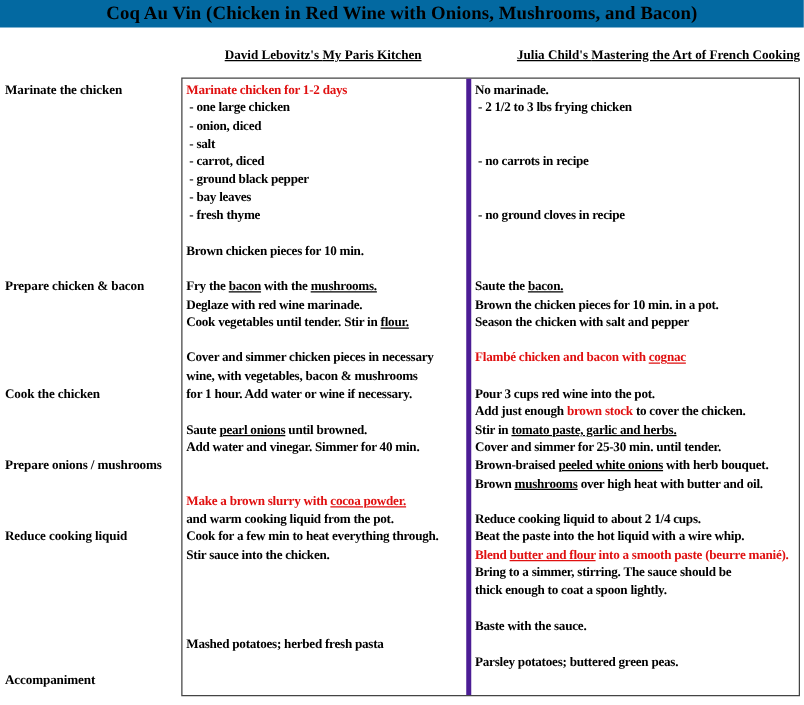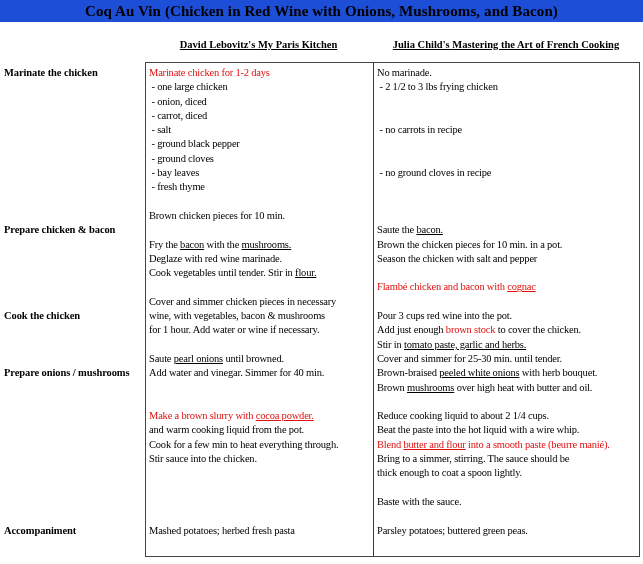--- a/index.html
+++ b/index.html
@@ -4,38 +4,38 @@
 <style>
   html,body{margin:0;padding:0;}
   body{
     width:643px;height:564px;position:relative;overflow:hidden;
     background:#ffffff;
     font-family:"Liberation Serif", serif;
     color:#000;
   }
   .titlebar{
     position:absolute;left:0;top:0;width:643px;height:22px;
-    background:#1d4ed8;
+    background:#0369a1;
     text-align:center;font-weight:bold;font-size:15px;line-height:22px;
     letter-spacing:0.1px;
   }
   .hdr{
     position:absolute;top:37px;height:15px;
     font-weight:bold;font-size:10.5px;line-height:15px;
     text-align:center;text-decoration:underline;white-space:pre;
   }
   #hdr-a{left:145px;width:227px;}
-  #hdr-b{left:372px;width:268px;}
+  #hdr-b{left:372px;width:268px;text-align:right;}
   .table{
     position:absolute;left:145px;top:62px;width:495px;height:495px;
     border:1px solid #444;box-sizing:border-box;display:flex;
   }
-  .col{height:100%;box-sizing:border-box;padding:3px 0 0 3px;overflow:hidden;}
+  .col{height:100%;box-sizing:border-box;padding:3px 0 0 3px;overflow:hidden;font-weight:bold;}
   .col-a{width:227px;}
-  .col-b{flex:1;border-left:1px solid #4c1d95;}
+  .col-b{flex:1;border-left:4px solid #4c1d95;}
   .labels{
     position:absolute;left:4px;top:66px;width:141px;overflow:hidden;
   }
   .ln{
     height:14.3px;line-height:14.3px;font-size:10.5px;
     letter-spacing:-0.2px;white-space:pre;
   }
   .labels .ln{font-weight:bold;letter-spacing:-0.1px;}
   .red{color:#e01010;}
   .u{text-decoration:underline;}
@@ -71,39 +71,39 @@
     <div class="ln"></div>
     <div class="ln"></div>
     <div class="ln">Cook the chicken</div>
     <div class="ln"></div>
     <div class="ln"></div>
     <div class="ln"></div>
     <div class="ln">Prepare onions / mushrooms</div>
     <div class="ln"></div>
     <div class="ln"></div>
     <div class="ln"></div>
+    <div class="ln">Reduce cooking liquid</div>
     <div class="ln"></div>
     <div class="ln"></div>
     <div class="ln"></div>
     <div class="ln"></div>
     <div class="ln"></div>
     <div class="ln"></div>
     <div class="ln"></div>
     <div class="ln">Accompaniment</div>
   </div>
 
 <div class="table">
   <div class="col col-a">
       <div class="ln"><span class="red">Marinate chicken for 1-2 days</span></div>
       <div class="ln"><span> - one large chicken</span></div>
       <div class="ln"><span> - onion, diced</span></div>
+      <div class="ln"><span> - salt</span></div>
       <div class="ln"><span> - carrot, diced</span></div>
-      <div class="ln"><span> - salt</span></div>
       <div class="ln"><span> - ground black pepper</span></div>
-      <div class="ln"><span> - ground cloves</span></div>
       <div class="ln"><span> - bay leaves</span></div>
       <div class="ln"><span> - fresh thyme</span></div>
       <div class="ln"></div>
       <div class="ln"><span>Brown chicken pieces for 10 min.</span></div>
       <div class="ln"></div>
       <div class="ln"><span>Fry the </span><span class="u">bacon</span><span> with the </span><span class="u">mushrooms.</span></div>
       <div class="ln"><span>Deglaze with red wine marinade.</span></div>
       <div class="ln"><span>Cook vegetables until tender. Stir in </span><span class="u">flour.</span></div>
       <div class="ln"></div>
       <div class="ln"><span>Cover and simmer chicken pieces in necessary</span></div>

